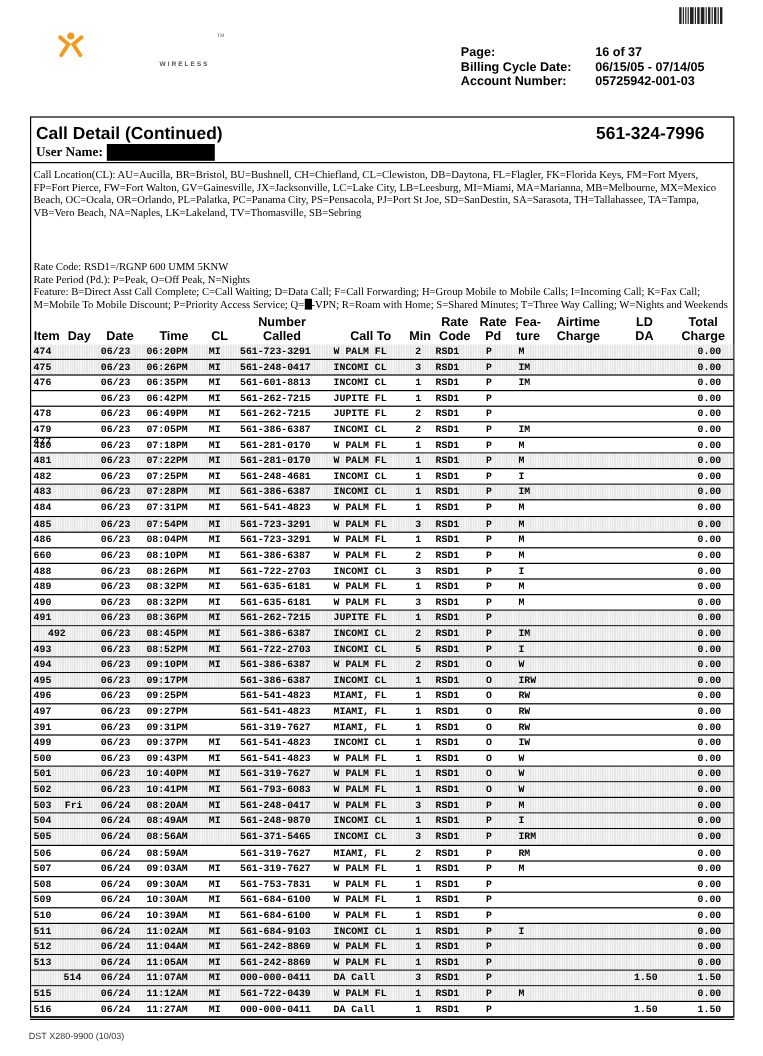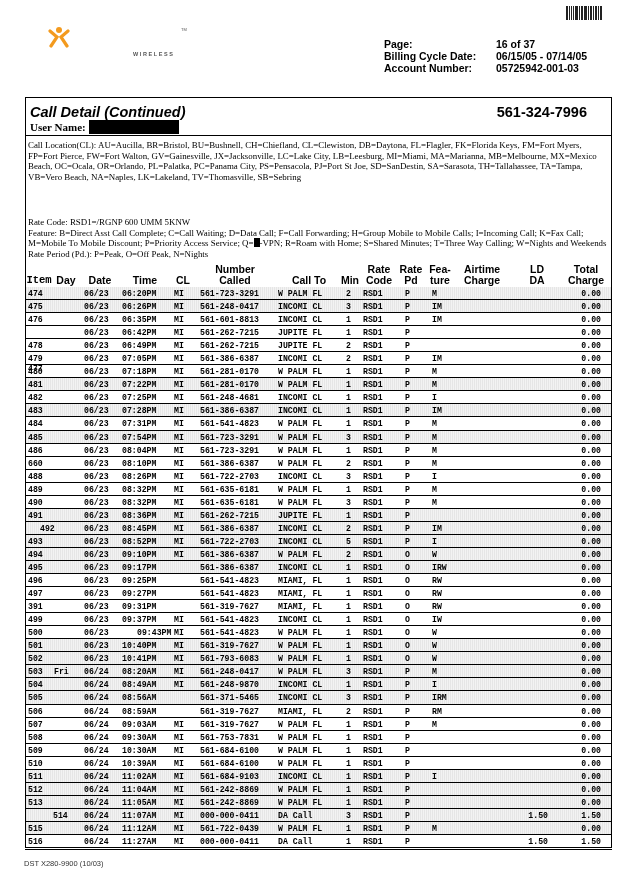--- a/index.html
+++ b/index.html
@@ -16,21 +16,21 @@
   .logo-sub { position: absolute; left: 85px; top: 27px; font-size: 5.5px; letter-spacing: 1.6px; color: #555; font-weight: bold; }
 
   .meta { position: absolute; left: 384px; top: 38px; font-size: 10.5px; font-weight: bold; line-height: 12px; }
   .meta-row { display: flex; }
   .meta-label { width: 112px; }
 
   .frame { position: absolute; left: 25px; top: 97px; width: 587px; height: 751px; border: 1.5px solid #000; }
   .frame-bottom { position: absolute; left: 25px; top: 849px; width: 587px; height: 1px; background: #000; }
 
   .title-bar { position: absolute; left: 0; top: 0; width: 100%; height: 38px; border-bottom: 1px solid #000; }
-  .title { position: absolute; left: 4px; top: 6px; font-size: 14.5px; font-weight: bold; font-style: italic; }
+  .title { position: absolute; left: 4px; top: 6px; font-size: 14.5px; font-weight: bold; }
   .phone { position: absolute; right: 24px; top: 6px; font-size: 14.5px; font-weight: bold; }
   .user-label { position: absolute; left: 4px; top: 23px; font-family: "Liberation Serif", serif; font-size: 11px; font-weight: bold; }
   .user-redact { position: absolute; left: 63px; top: 22px; width: 90px; height: 14px; background: #000; }
 
   .legend { position: absolute; left: 2px; top: 42px; width: 580px; font-family: "Liberation Serif", serif; font-size: 8.9px; line-height: 10.7px; }
   .legend2 { position: absolute; left: 2px; top: 119px; width: 580px; font-family: "Liberation Serif", serif; font-size: 8.9px; line-height: 10.7px; }
   .qbox { display: inline-block; width: 6px; height: 9px; background: #000; vertical-align: -1px; }
 
   .col-head { position: absolute; top: 166px; font-size: 10.5px; font-weight: bold; line-height: 11px; text-align: center; }
 
@@ -92,26 +92,26 @@
     <span class="title">Call Detail (Continued)</span>
     <span class="phone">561-324-7996</span>
     <span class="user-label">User Name:</span>
     <span class="user-redact"></span>
   </div>
 
   <div class="legend">Call Location(CL):  AU=Aucilla, BR=Bristol, BU=Bushnell, CH=Chiefland, CL=Clewiston, DB=Daytona, FL=Flagler, FK=Florida Keys, FM=Fort Myers, FP=Fort Pierce, FW=Fort Walton, GV=Gainesville, JX=Jacksonville, LC=Lake City, LB=Leesburg, MI=Miami, MA=Marianna, MB=Melbourne, MX=Mexico Beach, OC=Ocala, OR=Orlando, PL=Palatka, PC=Panama City, PS=Pensacola, PJ=Port St Joe, SD=SanDestin, SA=Sarasota, TH=Tallahassee, TA=Tampa, VB=Vero Beach, NA=Naples, LK=Lakeland, TV=Thomasville, SB=Sebring</div>
 
   <div class="legend2">
     <div>Rate Code: RSD1=/RGNP 600 UMM 5KNW</div>
+    <div>Rate Period (Pd.): P=Peak, O=Off Peak, N=Nights</div>
     <div><span>Feature: B=Direct Asst Call Complete; C=Call Waiting; D=Data Call; F=Call Forwarding; H=Group Mobile to Mobile Calls; I=Incoming Call; K=Fax Call; M=Mobile To Mobile Discount; P=Priority Access Service; Q=</span><span class="qbox"></span><span>-VPN; R=Roam with Home; S=Shared Minutes;  T=Three Way Calling; W=Nights and Weekends</span></div>
-    <div>Rate Period (Pd.): P=Peak, O=Off Peak, N=Nights</div>
   </div>
 
   <div>
-    <div class="col-head" style="left:0px;width:26px;font-family:Liberation Mono, monospace;">
+    <div class="col-head" style="left:0px;width:26px;">
         <div>&nbsp;</div>
         <div>Item</div>
       </div>
     <div class="col-head" style="left:28px;width:24px;">
         <div>&nbsp;</div>
         <div>Day</div>
       </div>
     <div class="col-head" style="left:58px;width:32px;">
         <div>&nbsp;</div>
         <div>Date</div>
@@ -576,21 +576,21 @@
         <span style="left: 379px;">O</span>
         <span style="left: 406px;">IW</span>
         <span style="left: 450px; width: 30px; text-align: right;"></span>
         <span style="left: 492px; width: 30px; text-align: right;"></span>
         <span style="left: 545px; width: 30px; text-align: right;">0.00</span>
       </div>
       <div class="row">
         <span style="left: 2px;">500</span>
         <span style="left: 28px;"></span>
         <span style="left: 58px;">06/23</span>
-        <span style="left: 111px;">09:43PM</span>
+        <span style="left: 96px;">09:43PM</span>
         <span style="left: 148px;">MI</span>
         <span style="left: 174px;">561-541-4823</span>
         <span style="left: 252px;">W PALM FL</span>
         <span style="left: 320px;">1</span>
         <span style="left: 337px;">RSD1</span>
         <span style="left: 379px;">O</span>
         <span style="left: 406px;">W</span>
         <span style="left: 450px; width: 30px; text-align: right;"></span>
         <span style="left: 492px; width: 30px; text-align: right;"></span>
         <span style="left: 545px; width: 30px; text-align: right;">0.00</span>

